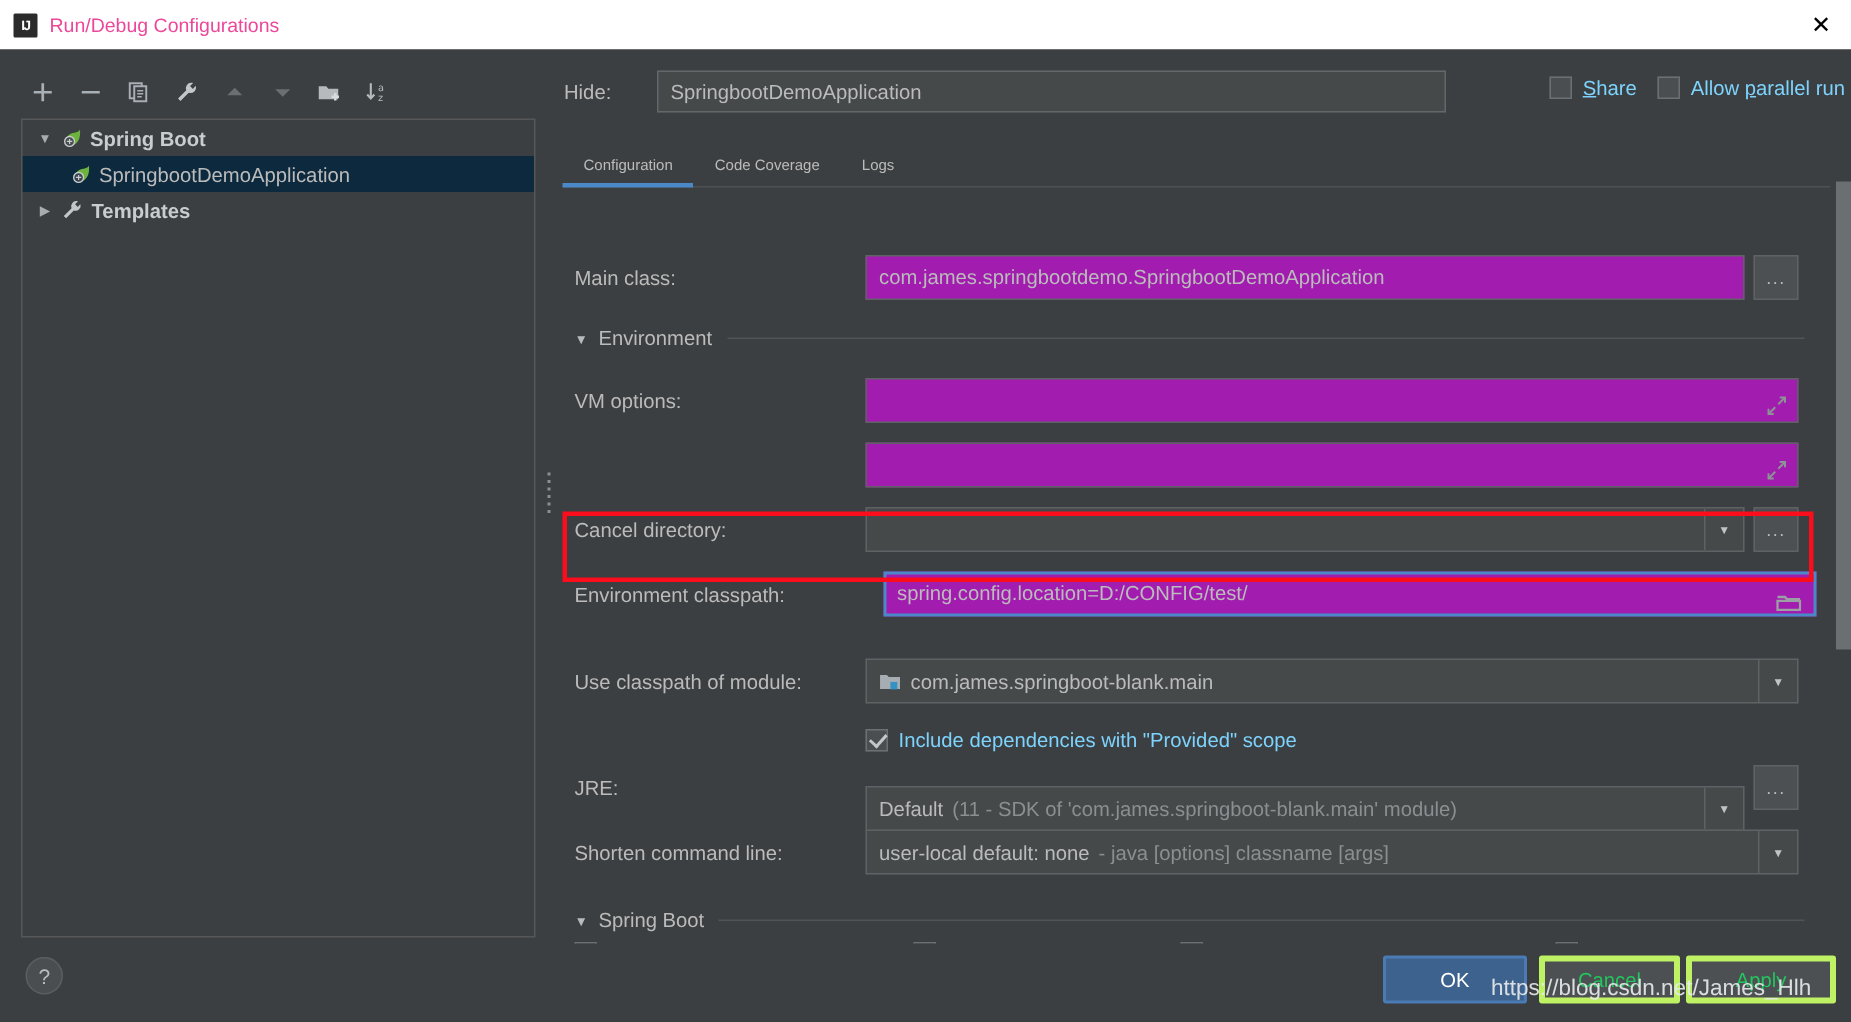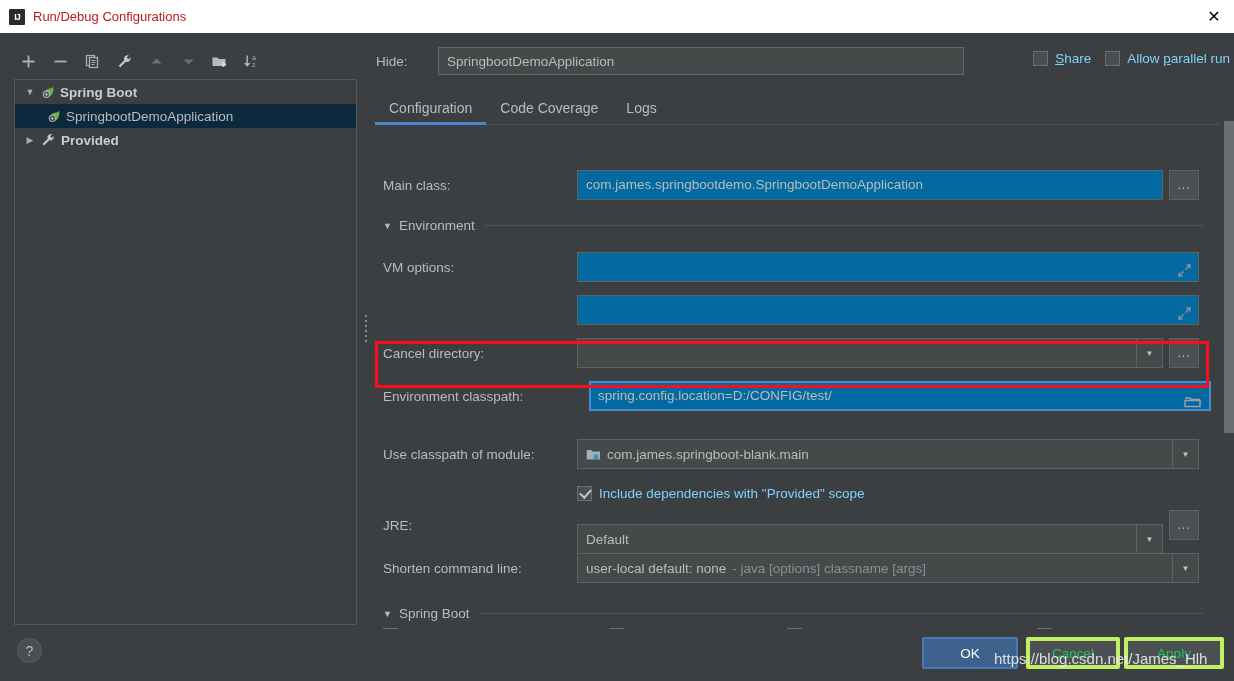--- a/index.html
+++ b/index.html
@@ -31,21 +31,21 @@
     background: #2b2b2b;
     color: #ffffff;
     font-size: 9px; font-weight: bold;
     display: flex; align-items: center; justify-content: center;
     border-radius: 1px;
     margin-right: 8px;
     font-family: "Liberation Sans", sans-serif;
     letter-spacing: -1px;
   }
   .title-text {
-    color: #b91c1c;
+    color: #ec4899;
     font-size: 13px;
   }
   .title-close {
     position: absolute; right: 10px; top: 7px;
     width: 20px; height: 20px;
     color: #000;
     font-size: 16px;
     line-height: 20px;
     text-align: center;
     cursor: pointer;
@@ -182,21 +182,21 @@
 
   
   .tabs {
     position: absolute; left: 4px; top: 58px;
     width: 845px; height: 34px;
     display: flex; align-items: flex-end;
     border-bottom: 1px solid #4e5254;
   }
   .tab {
     padding: 0 14px 8px 14px;
-    font-size: 14px;
+    font-size: 10px;
     color: #bbbbbb;
     cursor: pointer;
     position: relative;
   }
   .tab.active::after {
     content: "";
     position: absolute;
     left: 0; right: 0; bottom: -1px;
     height: 3px;
     background: #4a88c7;
@@ -214,21 +214,21 @@
     display: flex; align-items: center;
     height: 30px;
   }
   .flabel {
     font-size: 13.5px; color: #bbbbbb;
     white-space: nowrap;
   }
   .fctl { position: absolute; left: 206px; }
 
   .txt {
-    background: #0369a1;
+    background: #a21caf;
     border: 1px solid #5e6264;
     height: 30px;
     color: #bbbbbb;
     font-size: 13.5px;
     line-height: 28px;
     padding: 0 8px;
     display: flex; align-items: center;
     overflow: hidden; white-space: nowrap;
   }
   .txt.focused {
@@ -472,21 +472,21 @@
           <div class="tree-label">SpringbootDemoApplication</div>
         </div>
 
         <div class="tree-row">
           <div class="tree-arrow">▶</div>
           <div class="ico-wrench">
             <svg width="16" height="16" viewBox="0 0 17 17">
               <path d="M11.5 2.2a3.6 3.6 0 0 0-3.3 5l-5.5 5.5 1.6 1.6 5.5-5.5a3.6 3.6 0 0 0 4.6-4.6L12.6 6.3 10.7 4.4l2.1-2.1a3.6 3.6 0 0 0-1.3-.1z" fill="#c2c7ca"></path>
             </svg>
           </div>
-          <div class="tree-label bold">Provided</div>
+          <div class="tree-label bold">Templates</div>
         </div>
       </div>
     </div>
 
     <div class="splitter">
       <div class="splitter-dots">
         <i></i>
           <i></i>
           <i></i>
           <i></i>
@@ -611,20 +611,21 @@
           </div>
         </div>
 
         <div class="frow" style="top:380px;">
           <div class="flabel">JRE:</div>
         </div>
         <div class="frow fctl" style="top:380px;">
           <div class="combo" style="width:586px;margin-top:28px;">
             <div class="combo-text">
               <span>Default</span>
+              <span class="dim">(11 - SDK of 'com.james.springboot-blank.main' module)</span>
             </div>
             <div class="combo-arrow">▼</div>
           </div>
           <div class="btn-dots">...</div>
         </div>
 
         <div class="frow" style="top:423px;">
           <div class="flabel">Shorten command line:</div>
         </div>
         <div class="frow fctl" style="top:423px;">

